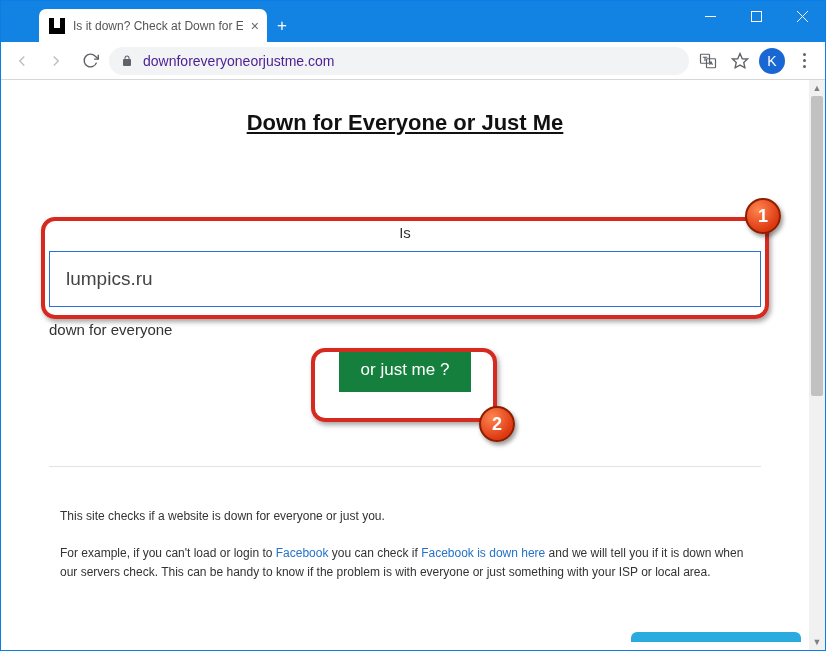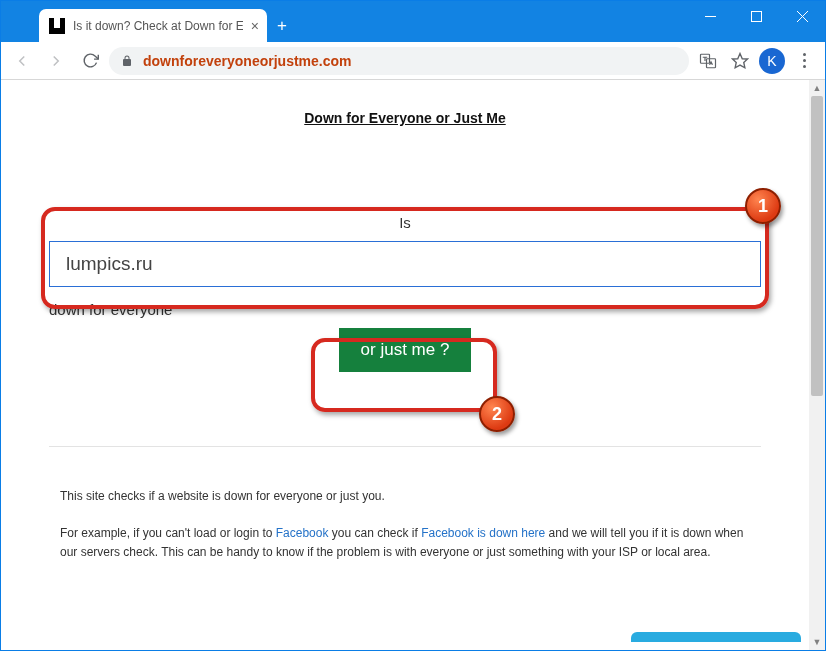--- a/index.html
+++ b/index.html
@@ -124,21 +124,21 @@
       align-items: center;
       padding: 0 12px;
       gap: 10px;
       font-size: 14px;
       color: #222;
     }
     .lock-icon {
       width: 12px;
       height: 14px;
     }
-    .addr-text { color: #c2410c; font-size: 14px; font-weight: bold; }
+    .addr-text { color: #4c1d95; font-size: 14px; }
     .toolbar-right {
       display: flex;
       align-items: center;
       gap: 2px;
     }
     .tb-icon {
       width: 30px;
       height: 30px;
       display: flex;
       align-items: center;
@@ -198,39 +198,39 @@
       height: 300px;
       background: #c1c1c1;
       border-radius: 2px;
     }
     .content {
       padding: 30px 48px 0 48px;
       width: calc(100% - 16px);
     }
     .page-title {
       text-align: center;
-      font-size: 14px;
+      font-size: 22px;
       font-weight: 700;
       text-decoration: underline;
       color: #111;
       margin-bottom: 52px;
     }
     .card-area {
       position: relative;
       padding: 36px 0 24px;
     }
     .prompt-line {
       text-align: center;
       font-size: 15px;
       color: #333;
       margin-bottom: 10px;
     }
     .url-input {
       width: 100%;
-      height: 46px;
+      height: 56px;
       border: 1px solid #2a6fd6;
       background: #fff;
       padding: 0 16px;
       font-size: 19px;
       color: #444;
       outline: none;
     }
     .status-line {
       text-align: left;
       font-size: 15px;

